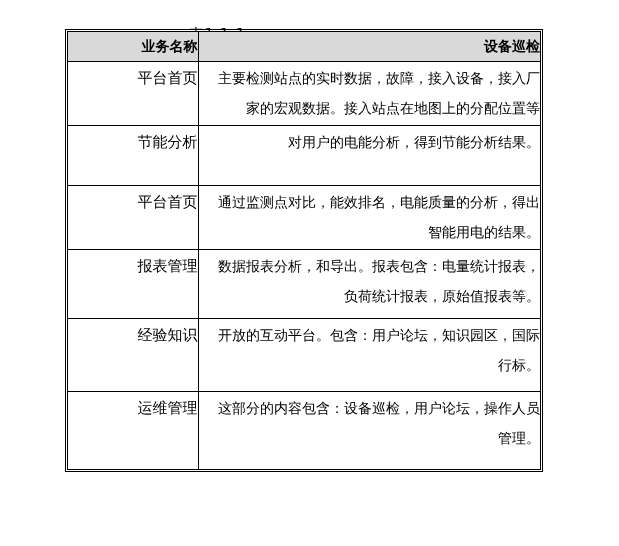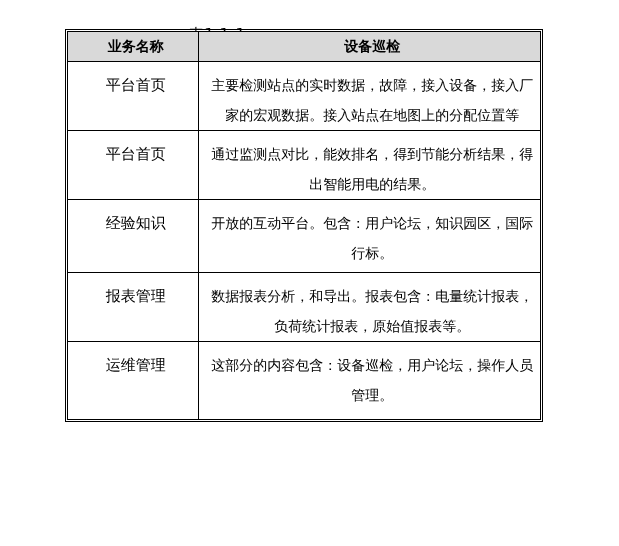--- a/index.html
+++ b/index.html
@@ -2,28 +2,28 @@
 <html><head>
 <meta charset="utf-8">
 <style>
   html, body { margin:0; padding:0; background:#ffffff; }
   body { width:619px; height:546px; position:relative; overflow:hidden;
          font-family:"DejaVu Sans", "Liberation Sans", sans-serif; color:#000; }
   .caption { position:absolute; left:188px; top:7px; font-size:16px; line-height:16px;margin-top:20px; }
   .tbl-wrap { position:absolute; left:65px; top:29px; width:472px;
               border:3px double #000; }
   table { border-collapse:collapse; width:100%; table-layout:fixed; }
-  td, th { border:1px solid #000; vertical-align:top; text-align:center;
+  td, th { border:1px solid #000; vertical-align:top; text-align:right;
            padding:0 0 0 6px; font-size:14px; }
   tr:first-child th { border-top:none; }
   th:first-child, td:first-child { border-left:none; }
   th:last-child, td:last-child { border-right:none; }
   tr:last-child td { border-bottom:none; }
   th { background:#d9d9d9; font-weight:bold; height:29px; line-height:29px; }
-  td { line-height:30px; padding-top:8px; }
+  td { line-height:30px; padding-top:1px; }
   col.c1 { width:130px; }
   td.name { font-size:15px; }
 </style>
 </head>
 <body>
 
 <div class="caption">表1.1-1</div>
 
 <div class="tbl-wrap">
 <table>
@@ -33,31 +33,35 @@
       </colgroup>
   <tbody>
         <tr>
     <th>业务名称</th>
     <th>设备巡检</th>
   </tr>
   <tr style="height:64px">
     <td class="name">平台首页</td>
     <td>主要检测站点的实时数据，故障，接入设备，接入厂家的宏观数据。接入站点在地图上的分配位置等</td>
   </tr>
+  <tr style="height:60px">
+    <td class="name">节能分析</td>
+    <td>对用户的电能分析，得到节能分析结果。</td>
+  </tr>
   <tr style="height:64px">
     <td class="name">平台首页</td>
-    <td>通过监测点对比，能效排名，得到节能分析结果，得出智能用电的结果。</td>
+    <td>通过监测点对比，能效排名，电能质量的分析，得出智能用电的结果。</td>
+  </tr>
+  <tr style="height:69px">
+    <td class="name">报表管理</td>
+    <td>数据报表分析，和导出。报表包含：电量统计报表，负荷统计报表，原始值报表等。</td>
   </tr>
   <tr style="height:73px">
     <td class="name">经验知识</td>
     <td>开放的互动平台。包含：用户论坛，知识园区，国际行标。</td>
-  </tr>
-  <tr style="height:69px">
-    <td class="name">报表管理</td>
-    <td>数据报表分析，和导出。报表包含：电量统计报表，负荷统计报表，原始值报表等。</td>
   </tr>
   <tr style="height:77px">
     <td class="name">运维管理</td>
     <td>这部分的内容包含：设备巡检，用户论坛，操作人员管理。</td>
   </tr>
 </tbody>
     </table>
 </div>
 
 </body></html>

